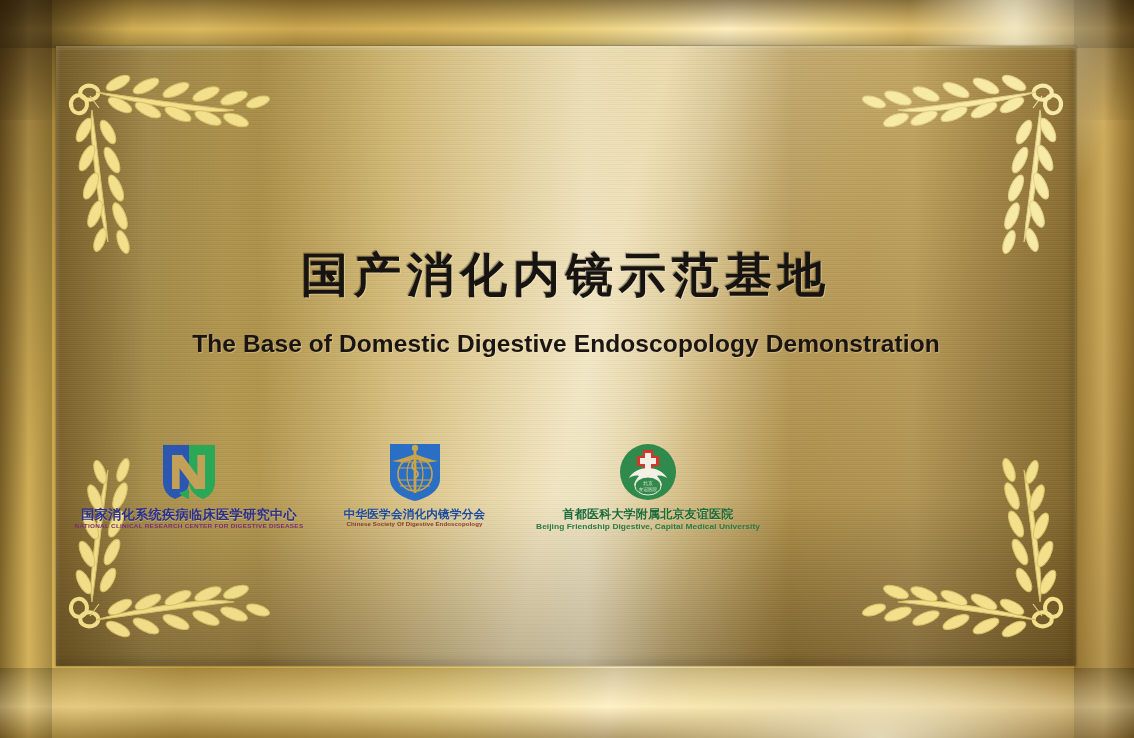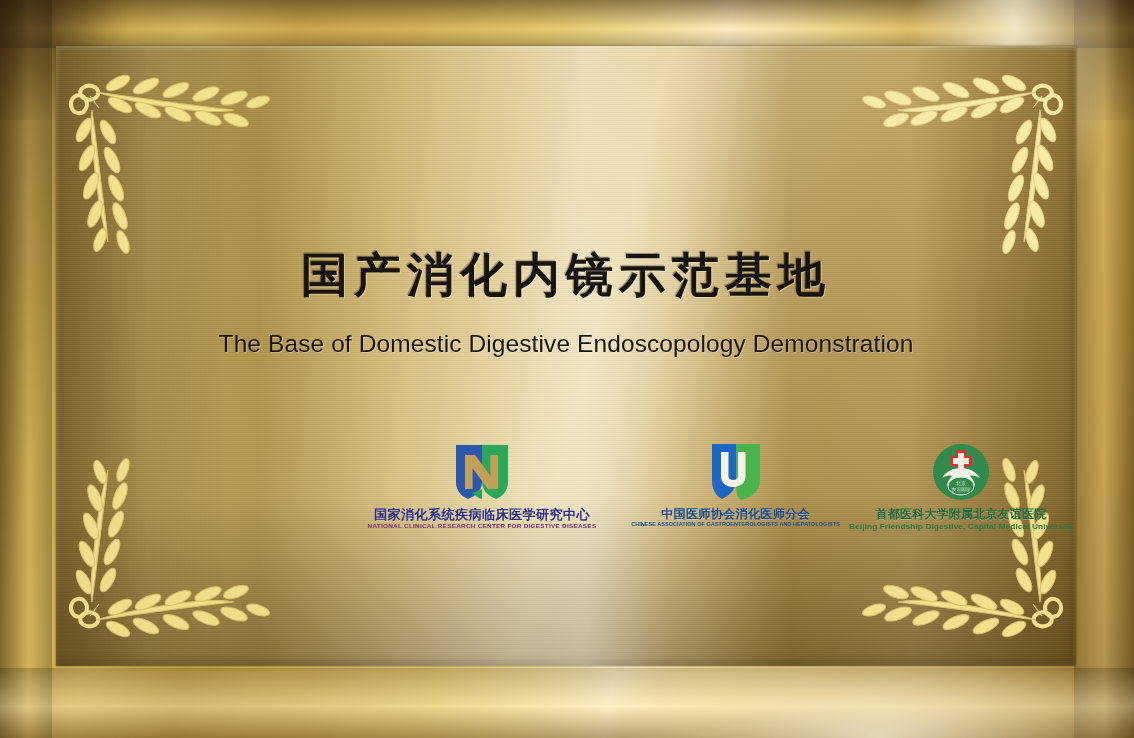--- a/index.html
+++ b/index.html
@@ -94,28 +94,28 @@
   #textblock{position:absolute;left:0;top:0;width:1020px;z-index:6;text-align:center;}
   #title-cn{
     position:absolute;left:0;top:198px;width:1020px;
     font-family:"DejaVu Sans","Liberation Sans",sans-serif;
     font-size:47px;font-weight:bold;letter-spacing:6px;color:#171310;
     text-shadow:1px 1px 0 rgba(255,246,214,.35), -1px -1px 1px rgba(0,0,0,.35);
     white-space:nowrap;
   }
   #title-en{
     position:absolute;left:0;top:284px;width:1020px;
-    font-size:24.5px;font-weight:normal;letter-spacing:.1px;color:#1a1512;
+    font-size:24.5px;font-weight:bold;letter-spacing:.1px;color:#1a1512;
     text-shadow:1px 1px 0 rgba(255,246,214,.30);
     white-space:nowrap;
   }
 
   
-  #logos{position:absolute;left:0;top:395px;width:1020px;height:120px;z-index:6;
-    display:flex;align-items:flex-start;justify-content:flex-end;}
+  #logos{position:absolute;left:8px;top:395px;width:1020px;height:120px;z-index:6;
+    display:flex;align-items:flex-start;justify-content:flex-start;}
   .logo{display:flex;flex-direction:column;align-items:center;}
   .logo .mark{height:62px;display:flex;align-items:center;justify-content:center;}
   .logo .cn{font-family:"DejaVu Sans","Liberation Sans",sans-serif;
     font-weight:bold;color:#1b3f7a;line-height:1.05;margin-top:5px;white-space:nowrap;
     text-shadow:0 1px 0 rgba(255,245,210,.30);}
   .logo .en{font-weight:bold;line-height:1.05;margin-top:1px;white-space:nowrap;
     transform:scaleY(.92);}
 
   .l1{width:250px;} .l1 .cn{font-size:13.2px;letter-spacing:.3px;color:#2a2f8e;}
   .l1 .en{font-size:6.4px;letter-spacing:.25px;color:#7a2d6b;}
@@ -292,37 +292,39 @@
             <path d="M12,13 L12,47 L19.5,47 L19.5,26 L35,47 L45,47 L45,13 L37.5,13 L37.5,34 L22,13 Z" fill="#bd9c54" opacity=".5"></path>
             <path d="M29,47 L29,57 C26,56.2 22,54 19,51 Z" fill="#2aa757"></path>
           </svg>
         </div>
         <div class="cn">国家消化系统疾病临床医学研究中心</div>
         <div class="en">NATIONAL CLINICAL RESEARCH CENTER FOR DIGESTIVE DISEASES</div>
       </div>
 
       <div class="sp"></div>
 
-
-      <div class="sp"></div>
-
-      <div class="logo l3">
+      <div class="logo l2">
         <div class="mark">
-          <svg width="52" height="60" viewBox="0 0 52 60">
-            <path d="M2,2 L26,2 L26,38 C26,50 16,55 12,57 C8,55 2,50 2,38 Z" fill="#1f66c4"></path>
-            <path d="M26,2 L50,2 L50,38 C50,50 40,56 31,58 C27,56 26,50 26,38 Z" fill="#49b249"></path>
-            <path d="M26,10 L26,36 C26,41 22,44 18,44 C14,44 11,41 11,36 L11,10 L18,10 L18,35 C18,36.5 19,37.3 20,37.3 C21,37.3 19.5,36.5 19.5,35 L19.5,10 Z" fill="#f4efe2" opacity="0"></path>
-            <path d="M11,10 L18.5,10 L18.5,34 C18.5,36.5 20.5,38 23,38 L23,45 C16,45 11,41 11,34 Z" fill="#f6f2e6"></path>
-            <path d="M23,38 C26,38 28,36.5 28,34 L28,10 L35.5,10 L35.5,34 C35.5,41 30,45 23,45 Z" fill="#f6f2e6"></path>
-            <path d="M34,10 L42,10 L42,34 C42,41.5 36,46 29,46.5 L29,40 C33.5,39.5 34,36 34,33 Z" fill="#f6f2e6" opacity="0"></path>
+          <svg width="56" height="62" viewBox="0 0 56 62">
+            <path d="M3,3 L53,3 L53,38 C53,50 40,57 28,60 C16,57 3,50 3,38 Z" fill="#2b6fc4"></path>
+            <circle cx="28" cy="33" r="17" fill="none" stroke="#c9a44a" stroke-width="1.6"></circle>
+            <ellipse cx="28" cy="33" rx="8" ry="17" fill="none" stroke="#c9a44a" stroke-width="1.2"></ellipse>
+            <path d="M11,27 H45 M11,39 H45 M13,21 H43 M13,45 H43" stroke="#c9a44a" stroke-width="1.1" fill="none"></path>
+            <rect x="26.6" y="8" width="2.8" height="44" fill="#c9a44a"></rect>
+            <circle cx="28" cy="7" r="3.2" fill="#c9a44a"></circle>
+            <path d="M28,13 C20,16 12,19 5,20 C13,22 21,21 28,18 C35,21 43,22 51,20 C44,19 36,16 28,13 Z" fill="#c9a44a"></path>
+            <path d="M28,20 C24,23 24,27 28,29 C32,31 32,35 28,37" stroke="#c9a44a" stroke-width="1.8" fill="none"></path>
           </svg>
         </div>
-        <div class="cn">中国医师协会消化医师分会</div>
-        <div class="en">CHINESE ASSOCIATION OF GASTROENTEROLOGISTS AND HEPATOLOGISTS</div>
+        <div class="cn">中华医学会消化内镜学分会</div>
+        <div class="en">Chinese Society Of Digestive  Endoscopology</div>
       </div>
+
+      <div class="sp"></div>
+
 
       <div class="sp"></div>
 
       <div class="logo l4">
         <div class="mark">
           <svg width="60" height="60" viewBox="0 0 60 60">
             <circle cx="30" cy="30" r="28" fill="#2f8a4c"></circle>
             <path d="M25,8 h10 v6 h6 v10 h-6 v6 h-10 v-6 h-6 v-10 h6 z" fill="#d8342b"></path>
             <path d="M27,11 h6 v5 h5 v6 h-5 v5 h-6 v-5 h-5 v-6 h5 z" fill="#f3efe4"></path>
             <path d="M30,26 C22,26 14,30 11,36 C14,34 18,33 21,34 C18,37 16,41 16,44 C20,40 25,37 30,36 Z" fill="#f4f0e6"></path>

